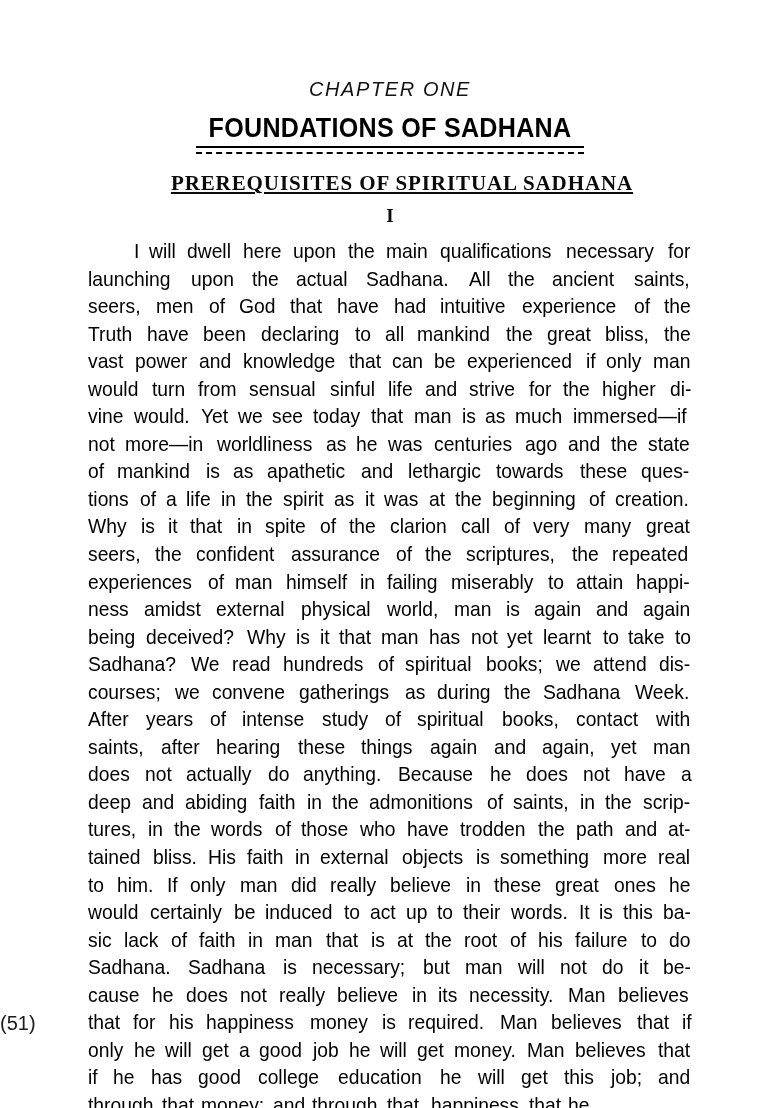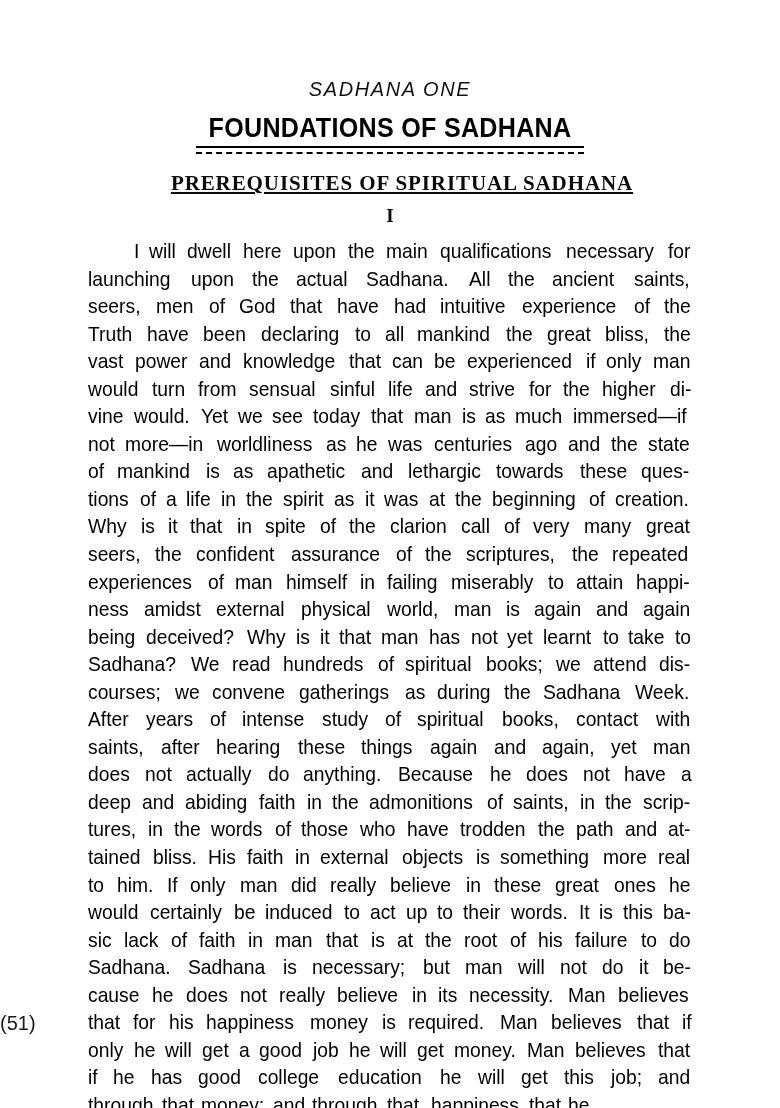--- a/index.html
+++ b/index.html
@@ -151,21 +151,21 @@
     font-family: Liberation Sans, sans-serif;
     font-size: 20px;
     color: #1a1a1a;
   }
 </style>
 </head>
 <body>
 
 <div class="page">
 
-  <div class="chapter-label">SADHANA ONE</div>
+  <div class="chapter-label">CHAPTER ONE</div>
 
   <div class="chapter-title">FOUNDATIONS OF SADHANA</div>
 
   <div class="rule-solid"></div>
   <div class="rule-dashed"></div>
 
   <div class="section-subtitle">PREREQUISITES OF SPIRITUAL SADHANA</div>
 
   <div class="section-number">I</div>
 

